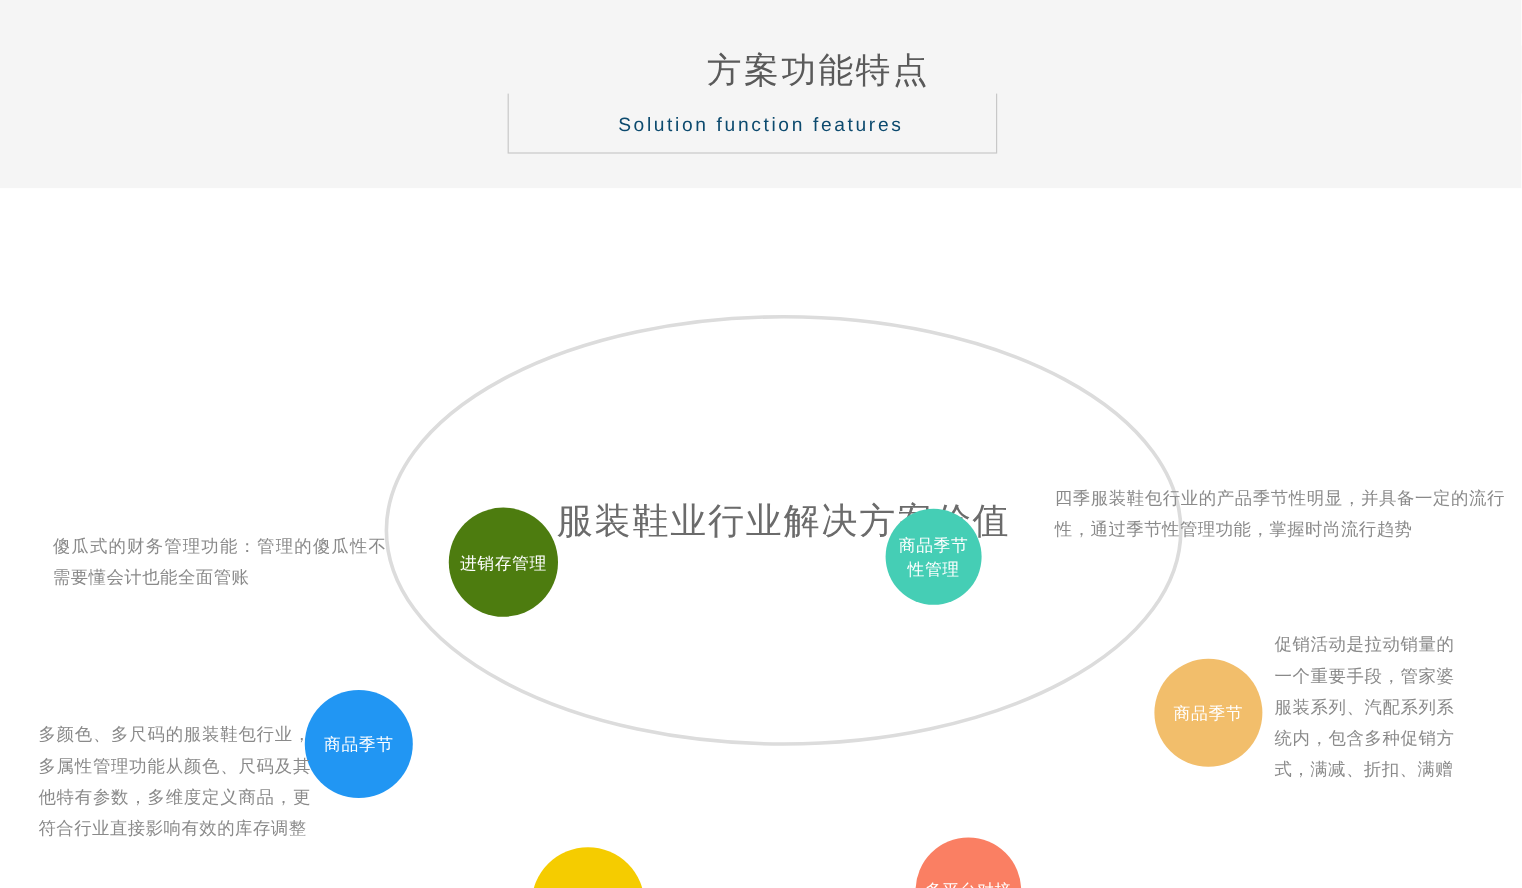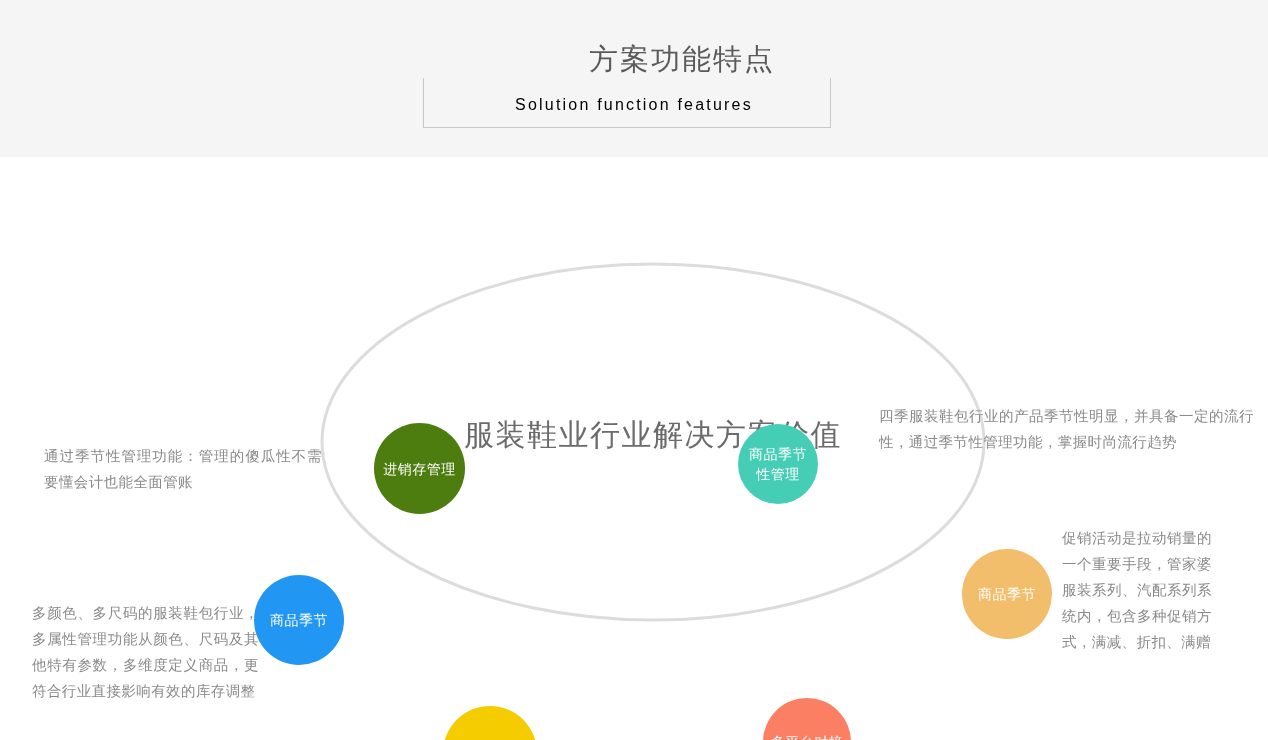--- a/index.html
+++ b/index.html
@@ -53,21 +53,21 @@
     padding: 0 18px;
   }
   #header-sub-title {
     position: absolute;
     left: 0;
     top: 94px;
     width: 1268px;
     text-align: center;
     font-size: 16px;
     line-height: 22px;
-    color: #000000;
+    color: #0c4a6e;
     letter-spacing: 2.2px;
     font-weight: 400;
   }
 
   
   #diagram {
     position: absolute;
     left: 0;
     top: 157px;
     width: 1268px;
@@ -157,18 +157,18 @@
   <div class="node" style="left: 962px; top: 392px; width: 90px; height: 90px; background: rgb(242, 190, 107);">
     <span class="node-label">商品季节</span>
   </div>
   <div class="node" style="left: 443px; top: 549px; width: 94px; height: 94px; background: rgb(245, 204, 0);">
     
   </div>
   <div class="node" style="left: 763px; top: 541px; width: 88px; height: 88px; background: rgb(250, 127, 99);">
     <span class="node-label">多平台对接</span>
   </div>
 
-  <div class="desc" style="left: 44px; top: 286px; width: 278px;">通过季节性管理功能：管理的傻瓜性不需要懂会计也能全面管账</div>
+  <div class="desc" style="left: 44px; top: 286px; width: 278px;">傻瓜式的财务管理功能：管理的傻瓜性不需要懂会计也能全面管账</div>
   <div class="desc" style="left: 833px; top: 246px; width: 375px; margin-left: 46px;">四季服装鞋包行业的产品季节性明显，并具备一定的流行性，通过季节性管理功能，掌握时尚流行趋势</div>
   <div class="desc" style="left: 32px; top: 443px; width: 227px;">多颜色、多尺码的服装鞋包行业，多属性管理功能从颜色、尺码及其他特有参数，多维度定义商品，更符合行业直接影响有效的库存调整</div>
   <div class="desc" style="left: 1062px; top: 368px; width: 150px;">促销活动是拉动销量的一个重要手段，管家婆服装系列、汽配系列系统内，包含多种促销方式，满减、折扣、满赠</div>
 
 </div>
 
 </body></html>

